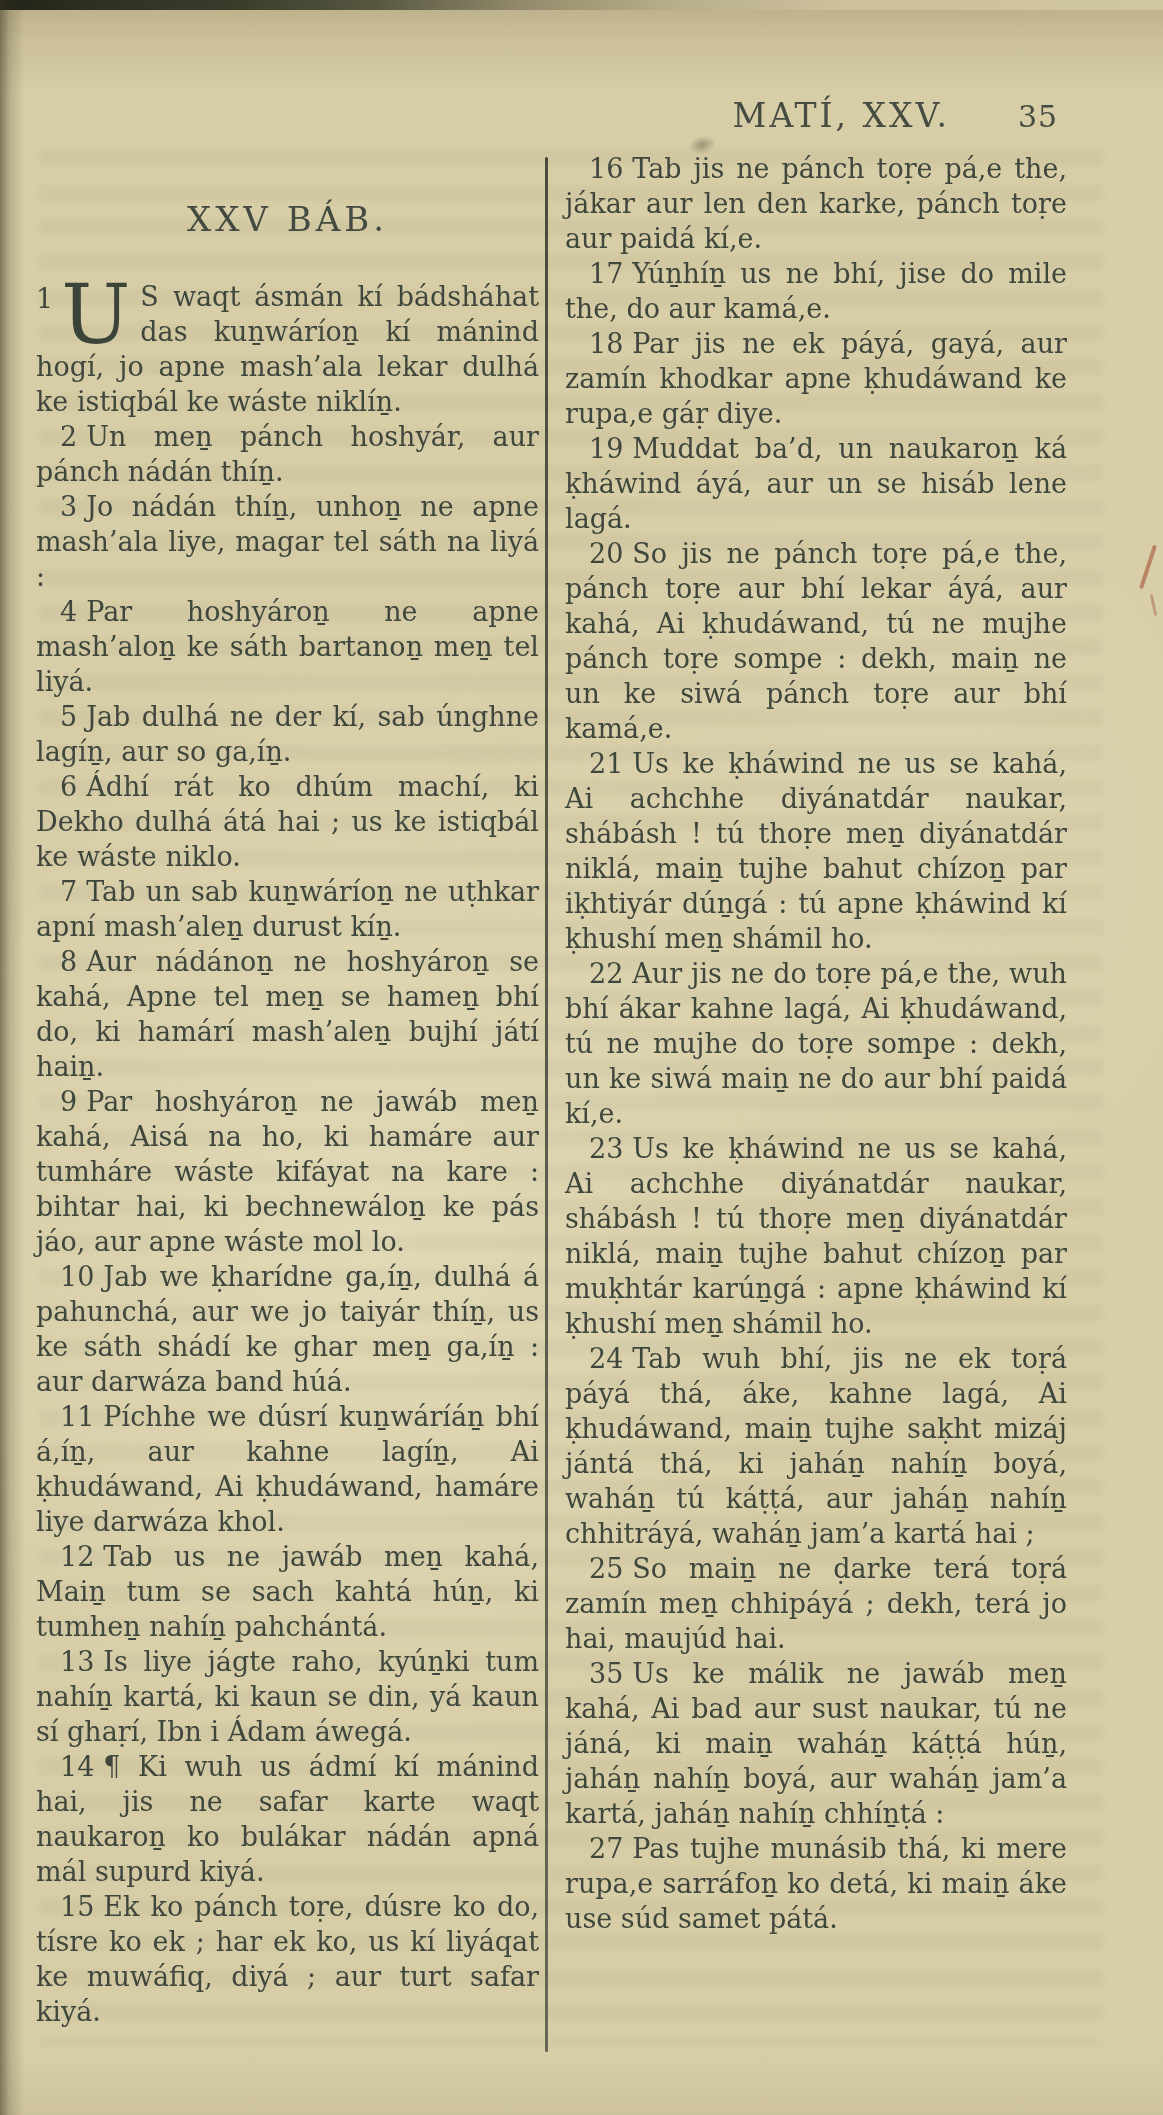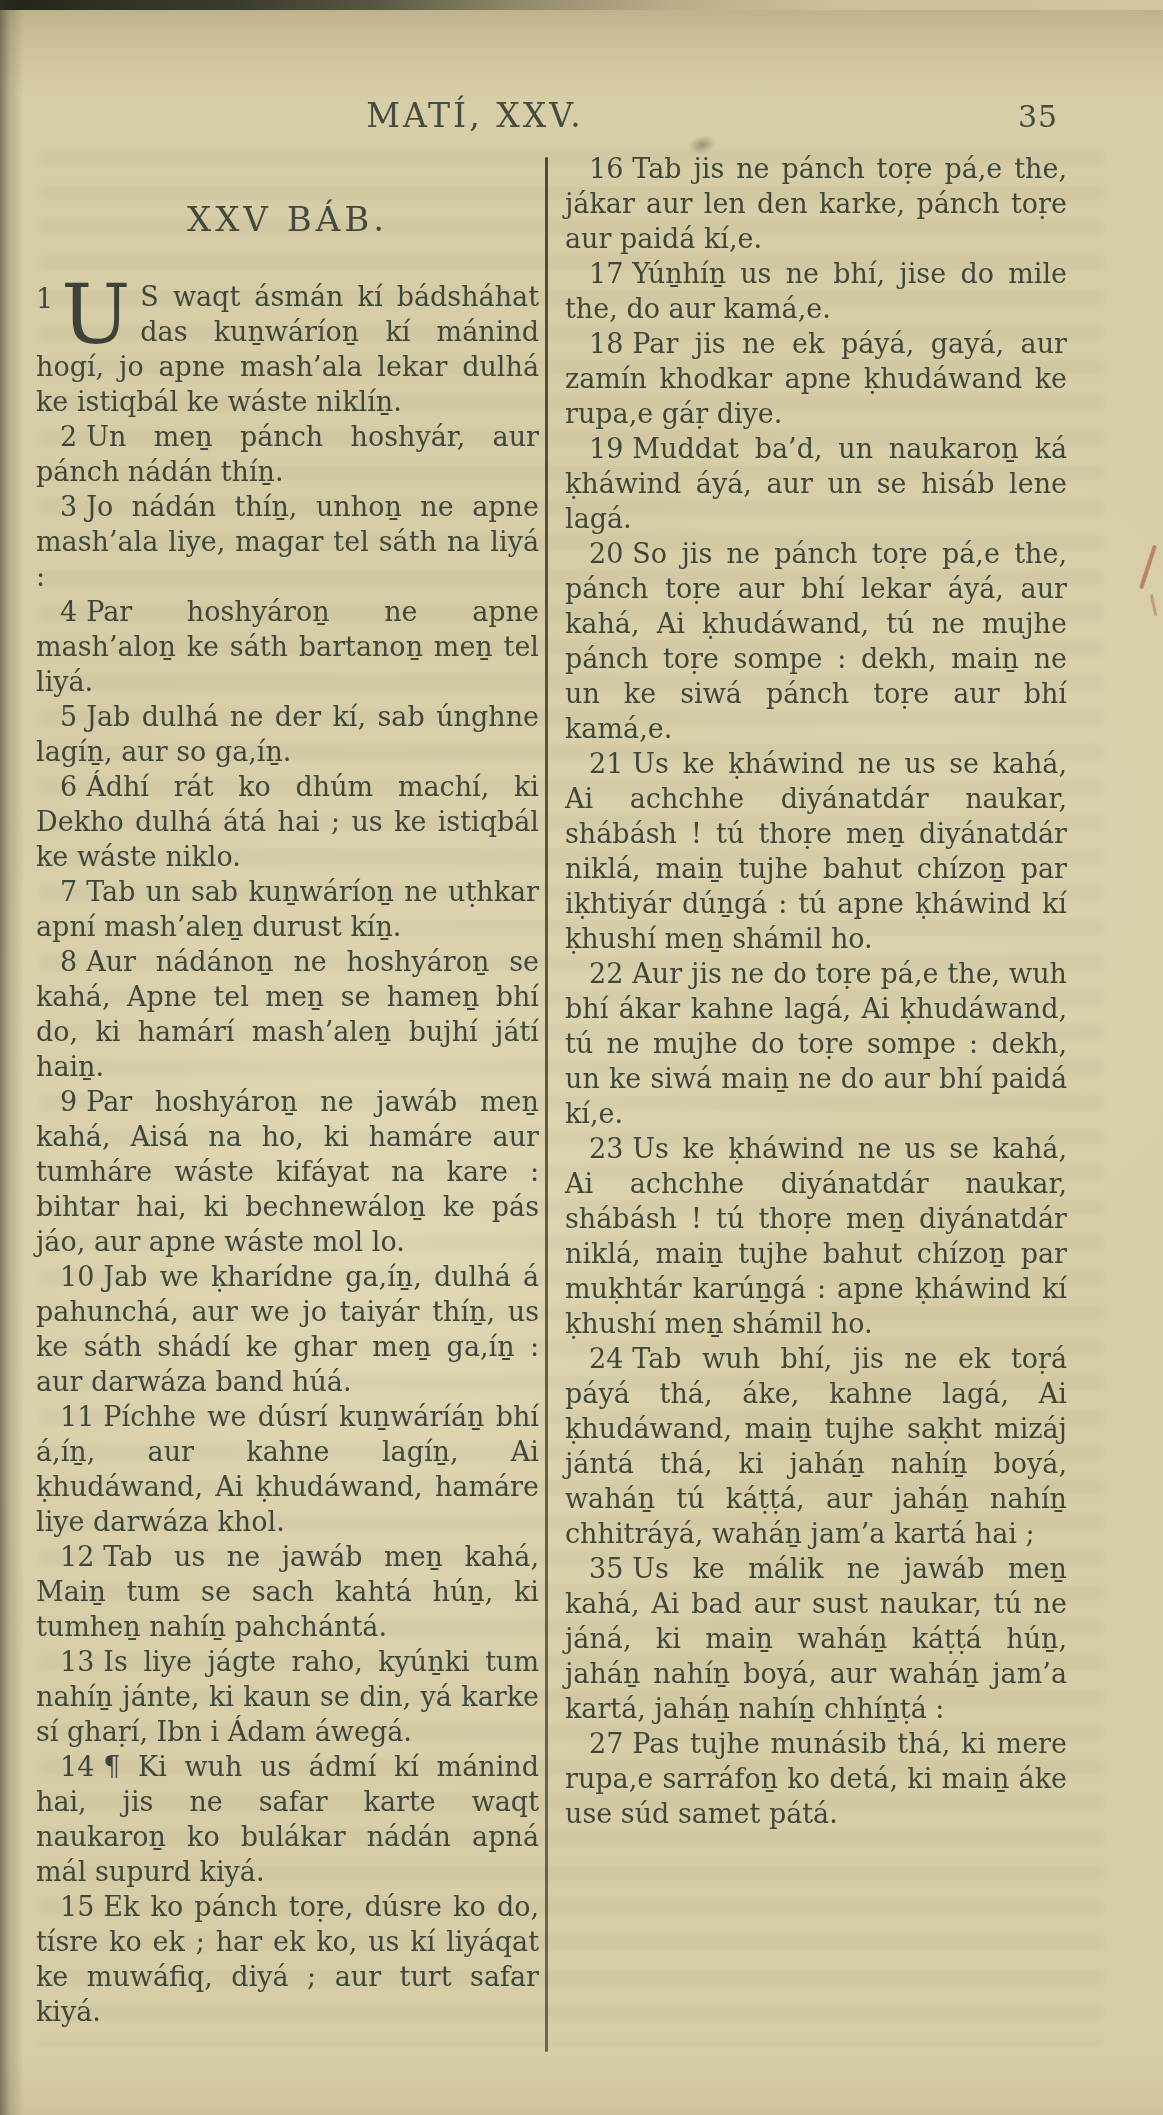--- a/index.html
+++ b/index.html
@@ -28,21 +28,21 @@
     background:linear-gradient(90deg, rgba(56,50,32,0.55), rgba(56,50,32,0.20) 40%, rgba(56,50,32,0) 100%);
   }
   .ghost{
     position:absolute;left:40px;right:60px;top:150px;bottom:70px;
     background:repeating-linear-gradient(180deg, rgba(108,102,78,0.05) 0 15px, rgba(108,102,78,0) 15px 35px);
     filter:blur(2px);
     pointer-events:none;
   }
   .running-header{
     position:absolute;top:96px;left:0;width:950px;
-    text-align:center;font-size:33px;letter-spacing:3px;color:#454c41;
+    text-align:right;font-size:33px;letter-spacing:3px;color:#454c41;
   }
   .page-number{
     position:absolute;top:99px;left:1018px;
     font-size:30px;letter-spacing:1px;color:#454c41;
   }
   .smudge{
     position:absolute;left:688px;top:136px;width:28px;height:18px;
     background:radial-gradient(ellipse at center, rgba(52,54,42,0.38), rgba(52,54,42,0) 70%);
     transform:rotate(-14deg);
   }
@@ -103,31 +103,32 @@
       <p class="verse"><span class="vnum">3</span><span class="vtext">Jo nádán thíṉ, unhoṉ ne apne mash’ala liye, magar tel sáth na liyá :</span></p>
       <p class="verse"><span class="vnum">4</span><span class="vtext">Par hoshyároṉ ne apne mash’aloṉ ke sáth bartanoṉ meṉ tel liyá.</span></p>
       <p class="verse"><span class="vnum">5</span><span class="vtext">Jab dulhá ne der kí, sab únghne lagíṉ, aur so ga,íṉ.</span></p>
       <p class="verse"><span class="vnum">6</span><span class="vtext">Ádhí rát ko dhúm machí, ki Dekho dulhá átá hai ; us ke istiqbál ke wáste niklo.</span></p>
       <p class="verse"><span class="vnum">7</span><span class="vtext">Tab un sab kuṉwáríoṉ ne uṭhkar apní mash’aleṉ durust kíṉ.</span></p>
       <p class="verse"><span class="vnum">8</span><span class="vtext">Aur nádánoṉ ne hoshyároṉ se kahá, Apne tel meṉ se hameṉ bhí do, ki hamárí mash’aleṉ bujhí játí haiṉ.</span></p>
       <p class="verse"><span class="vnum">9</span><span class="vtext">Par hoshyároṉ ne jawáb meṉ kahá, Aisá na ho, ki hamáre aur tumháre wáste kifáyat na kare : bihtar hai, ki bechnewáloṉ ke pás jáo, aur apne wáste mol lo.</span></p>
       <p class="verse"><span class="vnum">10</span><span class="vtext">Jab we ḳharídne ga,íṉ, dulhá á pahunchá, aur we jo taiyár thíṉ, us ke sáth shádí ke ghar meṉ ga,íṉ : aur darwáza band húá.</span></p>
       <p class="verse"><span class="vnum">11</span><span class="vtext">Píchhe we dúsrí kuṉwáríáṉ bhí á,íṉ, aur kahne lagíṉ, Ai ḳhudáwand, Ai ḳhudáwand, hamáre liye darwáza khol.</span></p>
       <p class="verse"><span class="vnum">12</span><span class="vtext">Tab us ne jawáb meṉ kahá, Maiṉ tum se sach kahtá húṉ, ki tumheṉ nahíṉ pahchántá.</span></p>
-      <p class="verse"><span class="vnum">13</span><span class="vtext">Is liye jágte raho, kyúṉki tum nahíṉ jánte, ki kaun se din, yá karke sí ghaṛí, Ibn i Ádam áwegá.</span></p>
+      <p class="verse"><span class="vnum">13</span><span class="vtext">Is liye jágte raho, kyúṉki tum nahíṉ kartá, ki kaun se din, yá kaun sí ghaṛí, Ibn i Ádam áwegá.</span></p>
       <p class="verse"><span class="vnum">14</span><span class="vtext">¶ Ki wuh us ádmí kí mánind hai, jis ne safar karte waqt naukaroṉ ko bulákar nádán apná mál supurd kiyá.</span></p>
       <p class="verse"><span class="vnum">15</span><span class="vtext">Ek ko pánch toṛe, dúsre ko do, tísre ko ek ; har ek ko, us kí liyáqat ke muwáfiq, diyá ; aur turt safar kiyá.</span></p>
     </div>
 
   <div id="right-col" class="col">
   <p class="verse"><span class="vnum">16</span><span class="vtext">Tab jis ne pánch toṛe pá,e the, jákar aur len den karke, pánch toṛe aur paidá kí,e.</span></p>
       <p class="verse"><span class="vnum">17</span><span class="vtext">Yúṉhíṉ us ne bhí, jise do mile the, do aur kamá,e.</span></p>
       <p class="verse"><span class="vnum">18</span><span class="vtext">Par jis ne ek páyá, gayá, aur zamín khodkar apne ḳhudáwand ke rupa,e gáṛ diye.</span></p>
       <p class="verse"><span class="vnum">19</span><span class="vtext">Muddat ba’d, un naukaroṉ ká ḳháwind áyá, aur un se hisáb lene lagá.</span></p>
       <p class="verse"><span class="vnum">20</span><span class="vtext">So jis ne pánch toṛe pá,e the, pánch toṛe aur bhí lekar áyá, aur kahá, Ai ḳhudáwand, tú ne mujhe pánch toṛe sompe : dekh, maiṉ ne un ke siwá pánch toṛe aur bhí kamá,e.</span></p>
       <p class="verse"><span class="vnum">21</span><span class="vtext">Us ke ḳháwind ne us se kahá, Ai achchhe diyánatdár naukar, shábásh ! tú thoṛe meṉ diyánatdár niklá, maiṉ tujhe bahut chízoṉ par iḳhtiyár dúṉgá : tú apne ḳháwind kí ḳhushí meṉ shámil ho.</span></p>
       <p class="verse"><span class="vnum">22</span><span class="vtext">Aur jis ne do toṛe pá,e the, wuh bhí ákar kahne lagá, Ai ḳhudáwand, tú ne mujhe do toṛe sompe : dekh, un ke siwá maiṉ ne do aur bhí paidá kí,e.</span></p>
       <p class="verse"><span class="vnum">23</span><span class="vtext">Us ke ḳháwind ne us se kahá, Ai achchhe diyánatdár naukar, shábásh ! tú thoṛe meṉ diyánatdár niklá, maiṉ tujhe bahut chízoṉ par muḳhtár karúṉgá : apne ḳháwind kí ḳhushí meṉ shámil ho.</span></p>
       <p class="verse"><span class="vnum">24</span><span class="vtext">Tab wuh bhí, jis ne ek toṛá páyá thá, áke, kahne lagá, Ai ḳhudáwand, maiṉ tujhe saḳht mizáj jántá thá, ki jaháṉ nahíṉ boyá, waháṉ tú káṭṭá, aur jaháṉ nahíṉ chhitráyá, waháṉ jam’a kartá hai ;</span></p>
+      <p class="verse"><span class="vnum">25</span><span class="vtext">So maiṉ ne ḍarke terá toṛá zamín meṉ chhipáyá ; dekh, terá jo hai, maujúd hai.</span></p>
       <p class="verse"><span class="vnum">35</span><span class="vtext">Us ke málik ne jawáb meṉ kahá, Ai bad aur sust naukar, tú ne jáná, ki maiṉ waháṉ káṭṭá húṉ, jaháṉ nahíṉ boyá, aur waháṉ jam’a kartá, jaháṉ nahíṉ chhíṉṭá :</span></p>
       <p class="verse"><span class="vnum">27</span><span class="vtext">Pas tujhe munásib thá, ki mere rupa,e sarráfoṉ ko detá, ki maiṉ áke use súd samet pátá.</span></p>
     </div>
 </div>
 
 </body></html>

